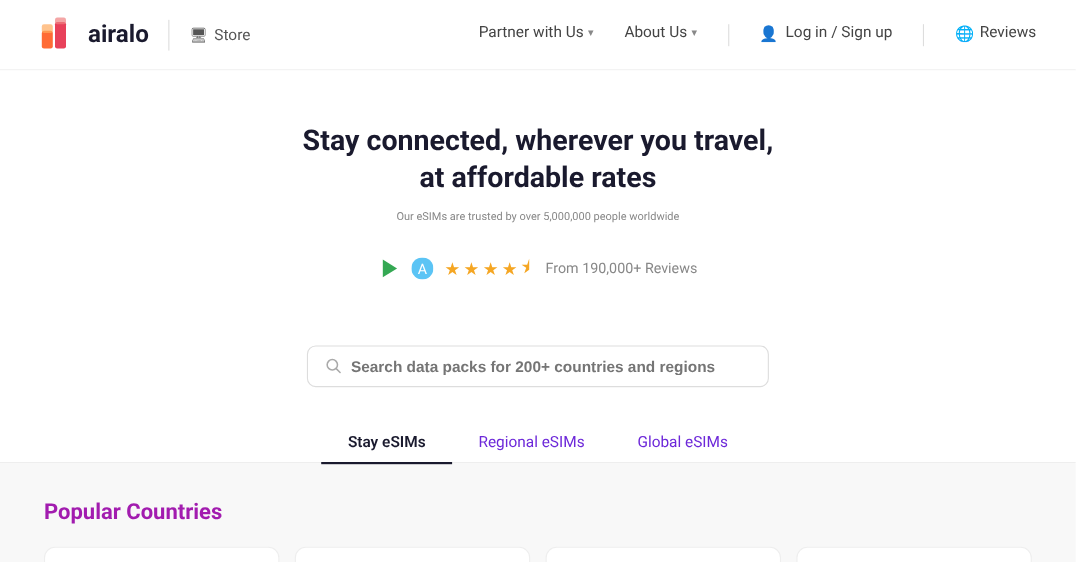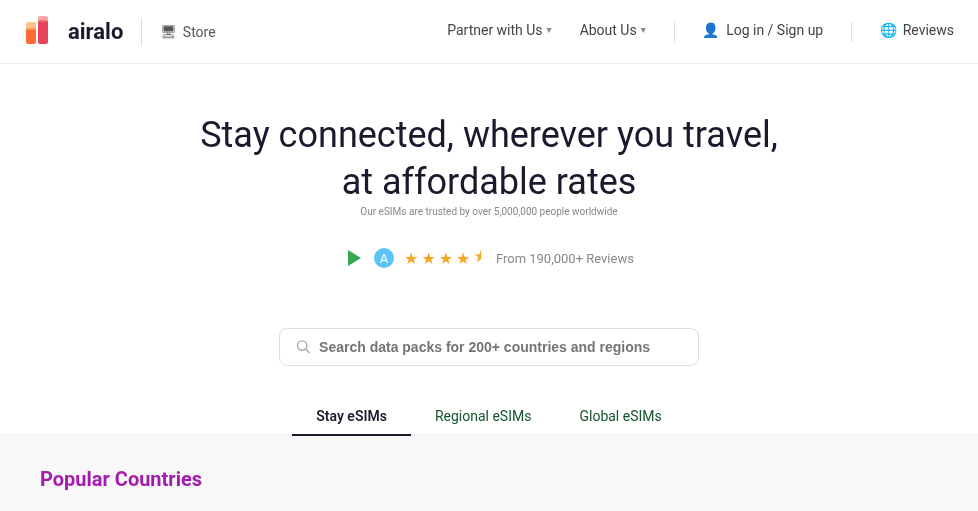--- a/index.html
+++ b/index.html
@@ -2,21 +2,21 @@
 <html><head>
   <meta charset="utf-8">
   <style>
     * { box-sizing: border-box; margin: 0; padding: 0; }
     body { font-family: -apple-system, BlinkMacSystemFont, 'Segoe UI', Roboto, sans-serif; background: #fff; color: #333; }
 
     
     .header {
       display: flex;
       align-items: center;
-      padding: 0 24px;
+      padding: 0 36px;
       height: 64px;
       border-bottom: 1px solid #eee;
       background: #fff;
     }
     .header-logo {
       display: flex;
       align-items: center;
       gap: 8px;
       font-size: 22px;
       font-weight: 700;
@@ -81,24 +81,25 @@
       color: #888;
     }
 
     
     .hero {
       text-align: center;
       padding: 48px 20px 32px;
       background: #fff;
     }
     .hero-title {
-      font-size: 36px;
-      font-weight: 400;
+      font-size: 26px;
+      font-weight: 700;
       color: #1a1a2e;
       line-height: 1.3;
+      margin-bottom: 12px;
     }
     .hero-subtitle {
       font-size: 10px;
       color: #888;
       margin-bottom: 28px;
     }
     .hero-badges {
       display: flex;
       align-items: center;
       justify-content: center;
@@ -161,21 +162,21 @@
     
     .tabs-wrapper {
       display: flex;
       justify-content: center;
       border-bottom: 1.5px solid #eee;
       margin-bottom: 0;
     }
     .tab {
       padding: 10px 24px;
       font-size: 14px;
-      color: #14532d;
+      color: #6d28d9;
       cursor: pointer;
       border-bottom: 2.5px solid transparent;
       margin-bottom: -1.5px;
     }
     .tab.active {
       color: #1a1a2e;
       font-weight: 600;
       border-bottom-color: #1a1a2e;
     }
 

